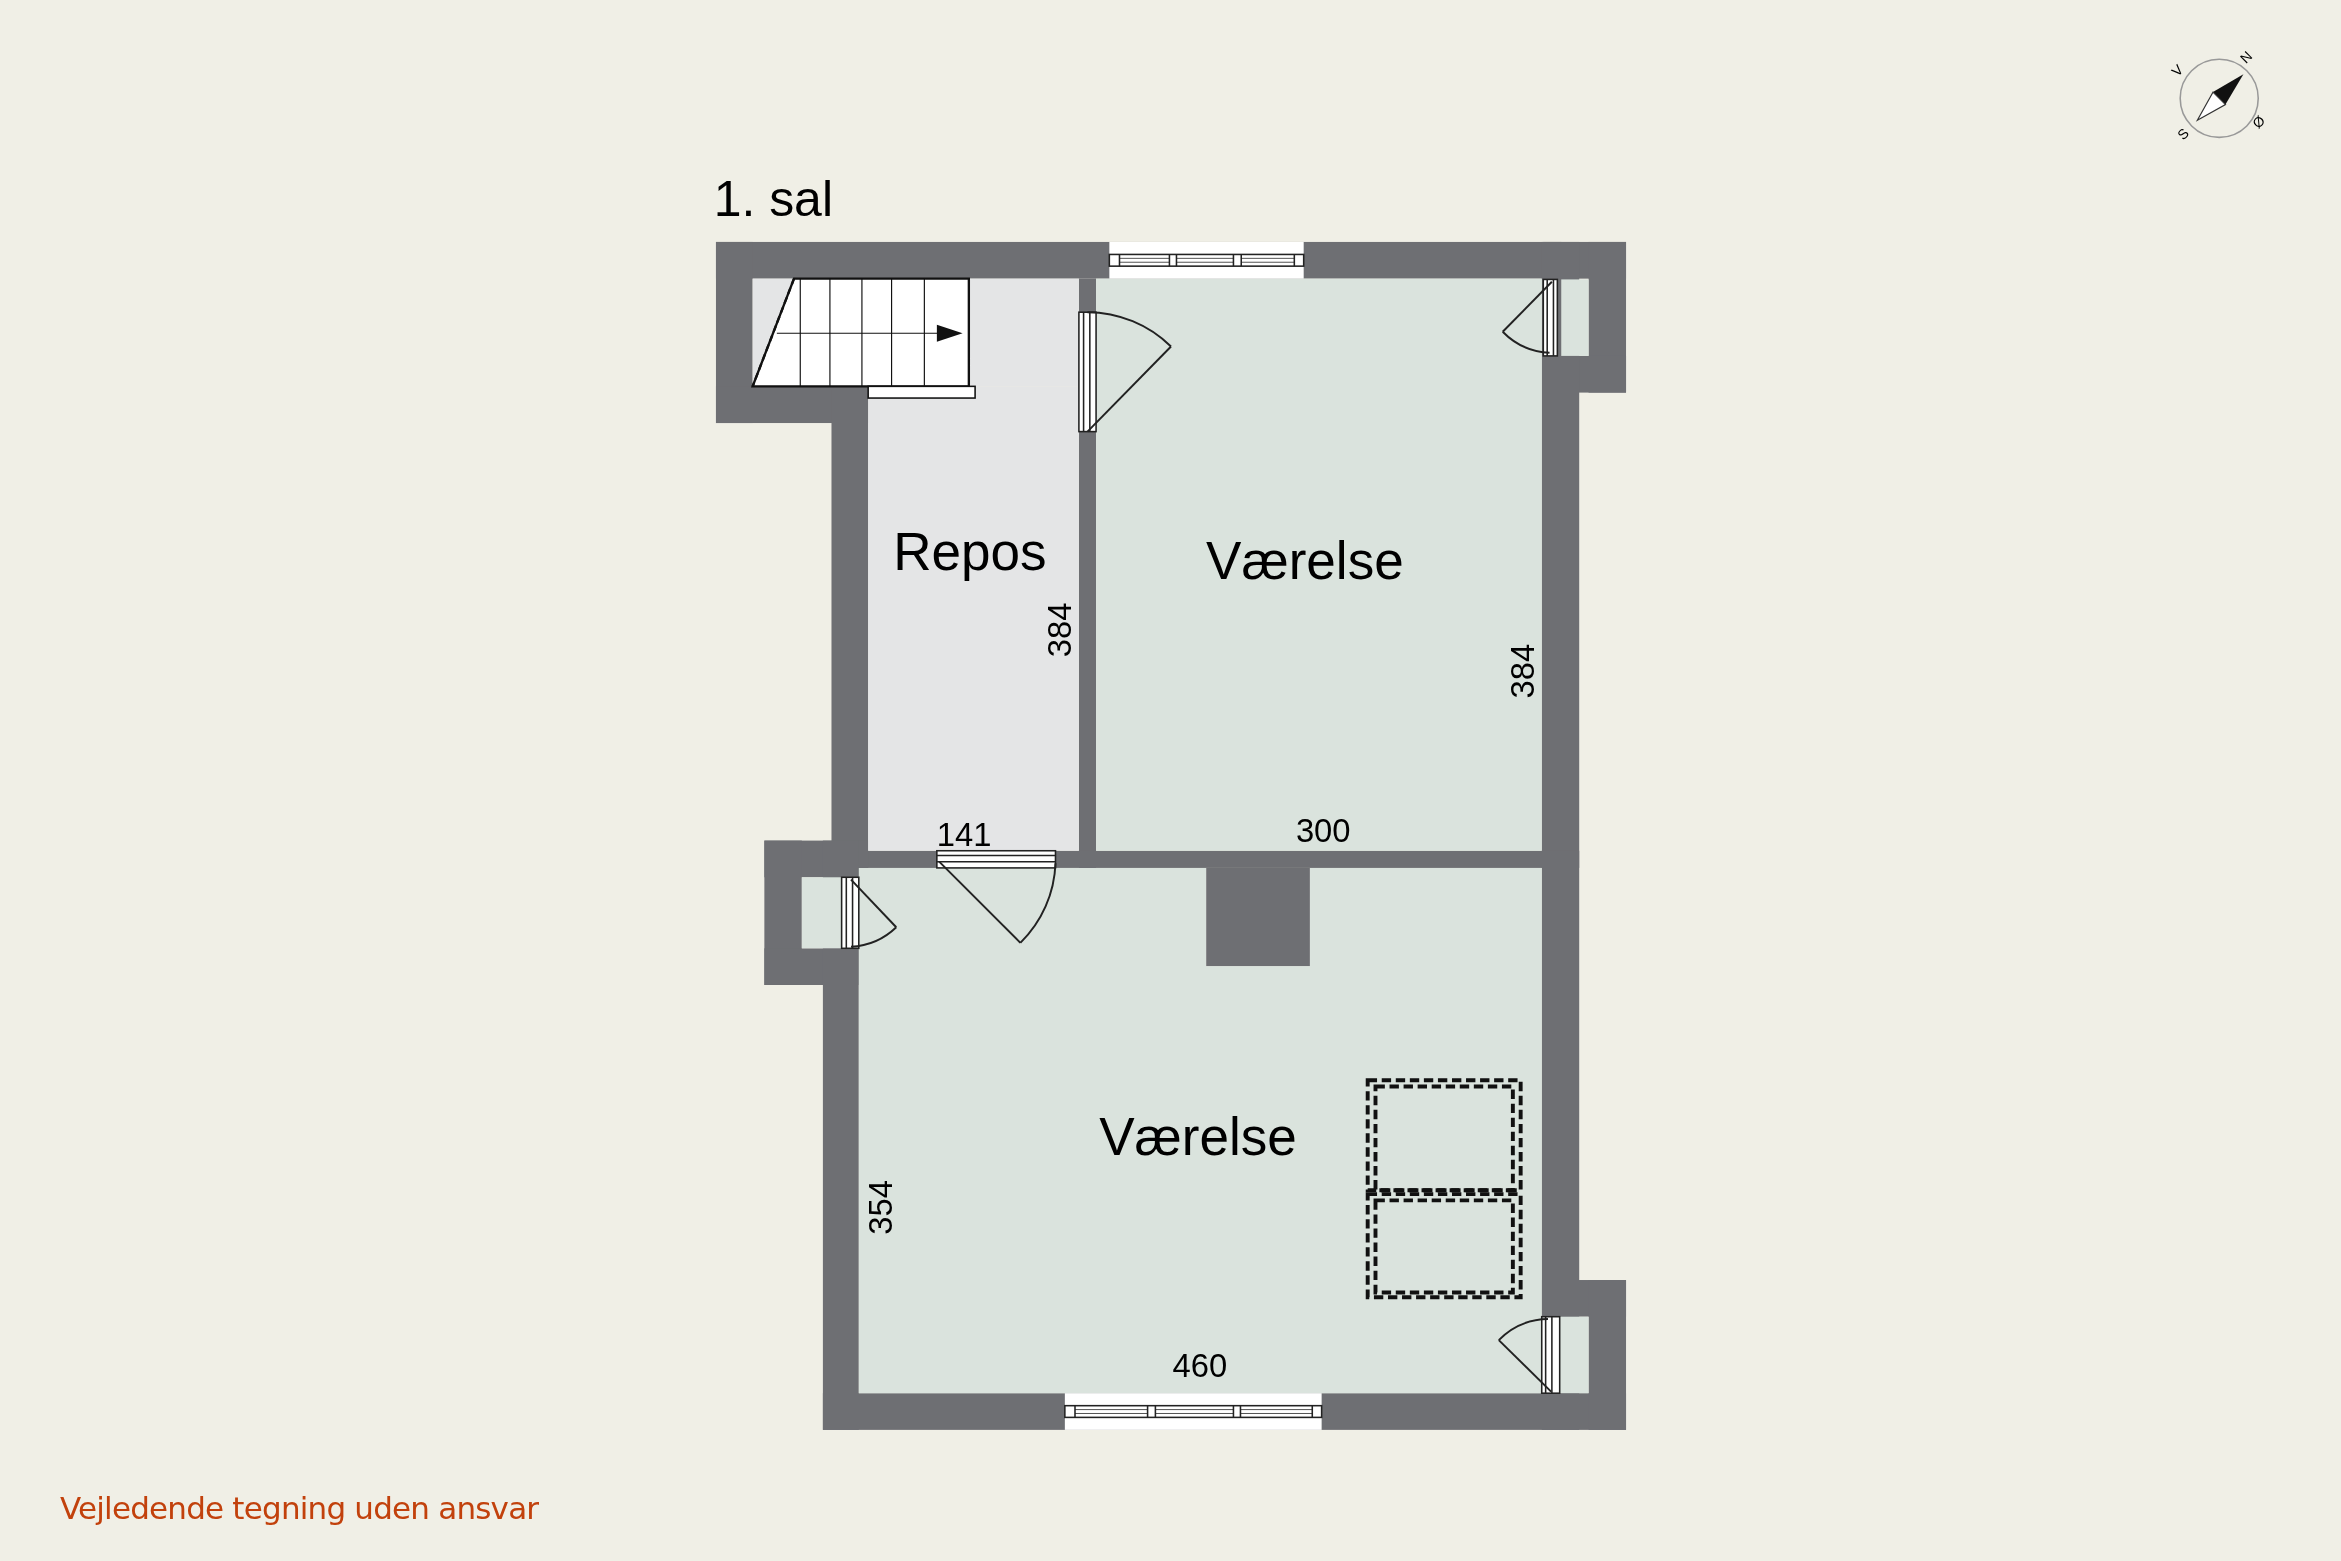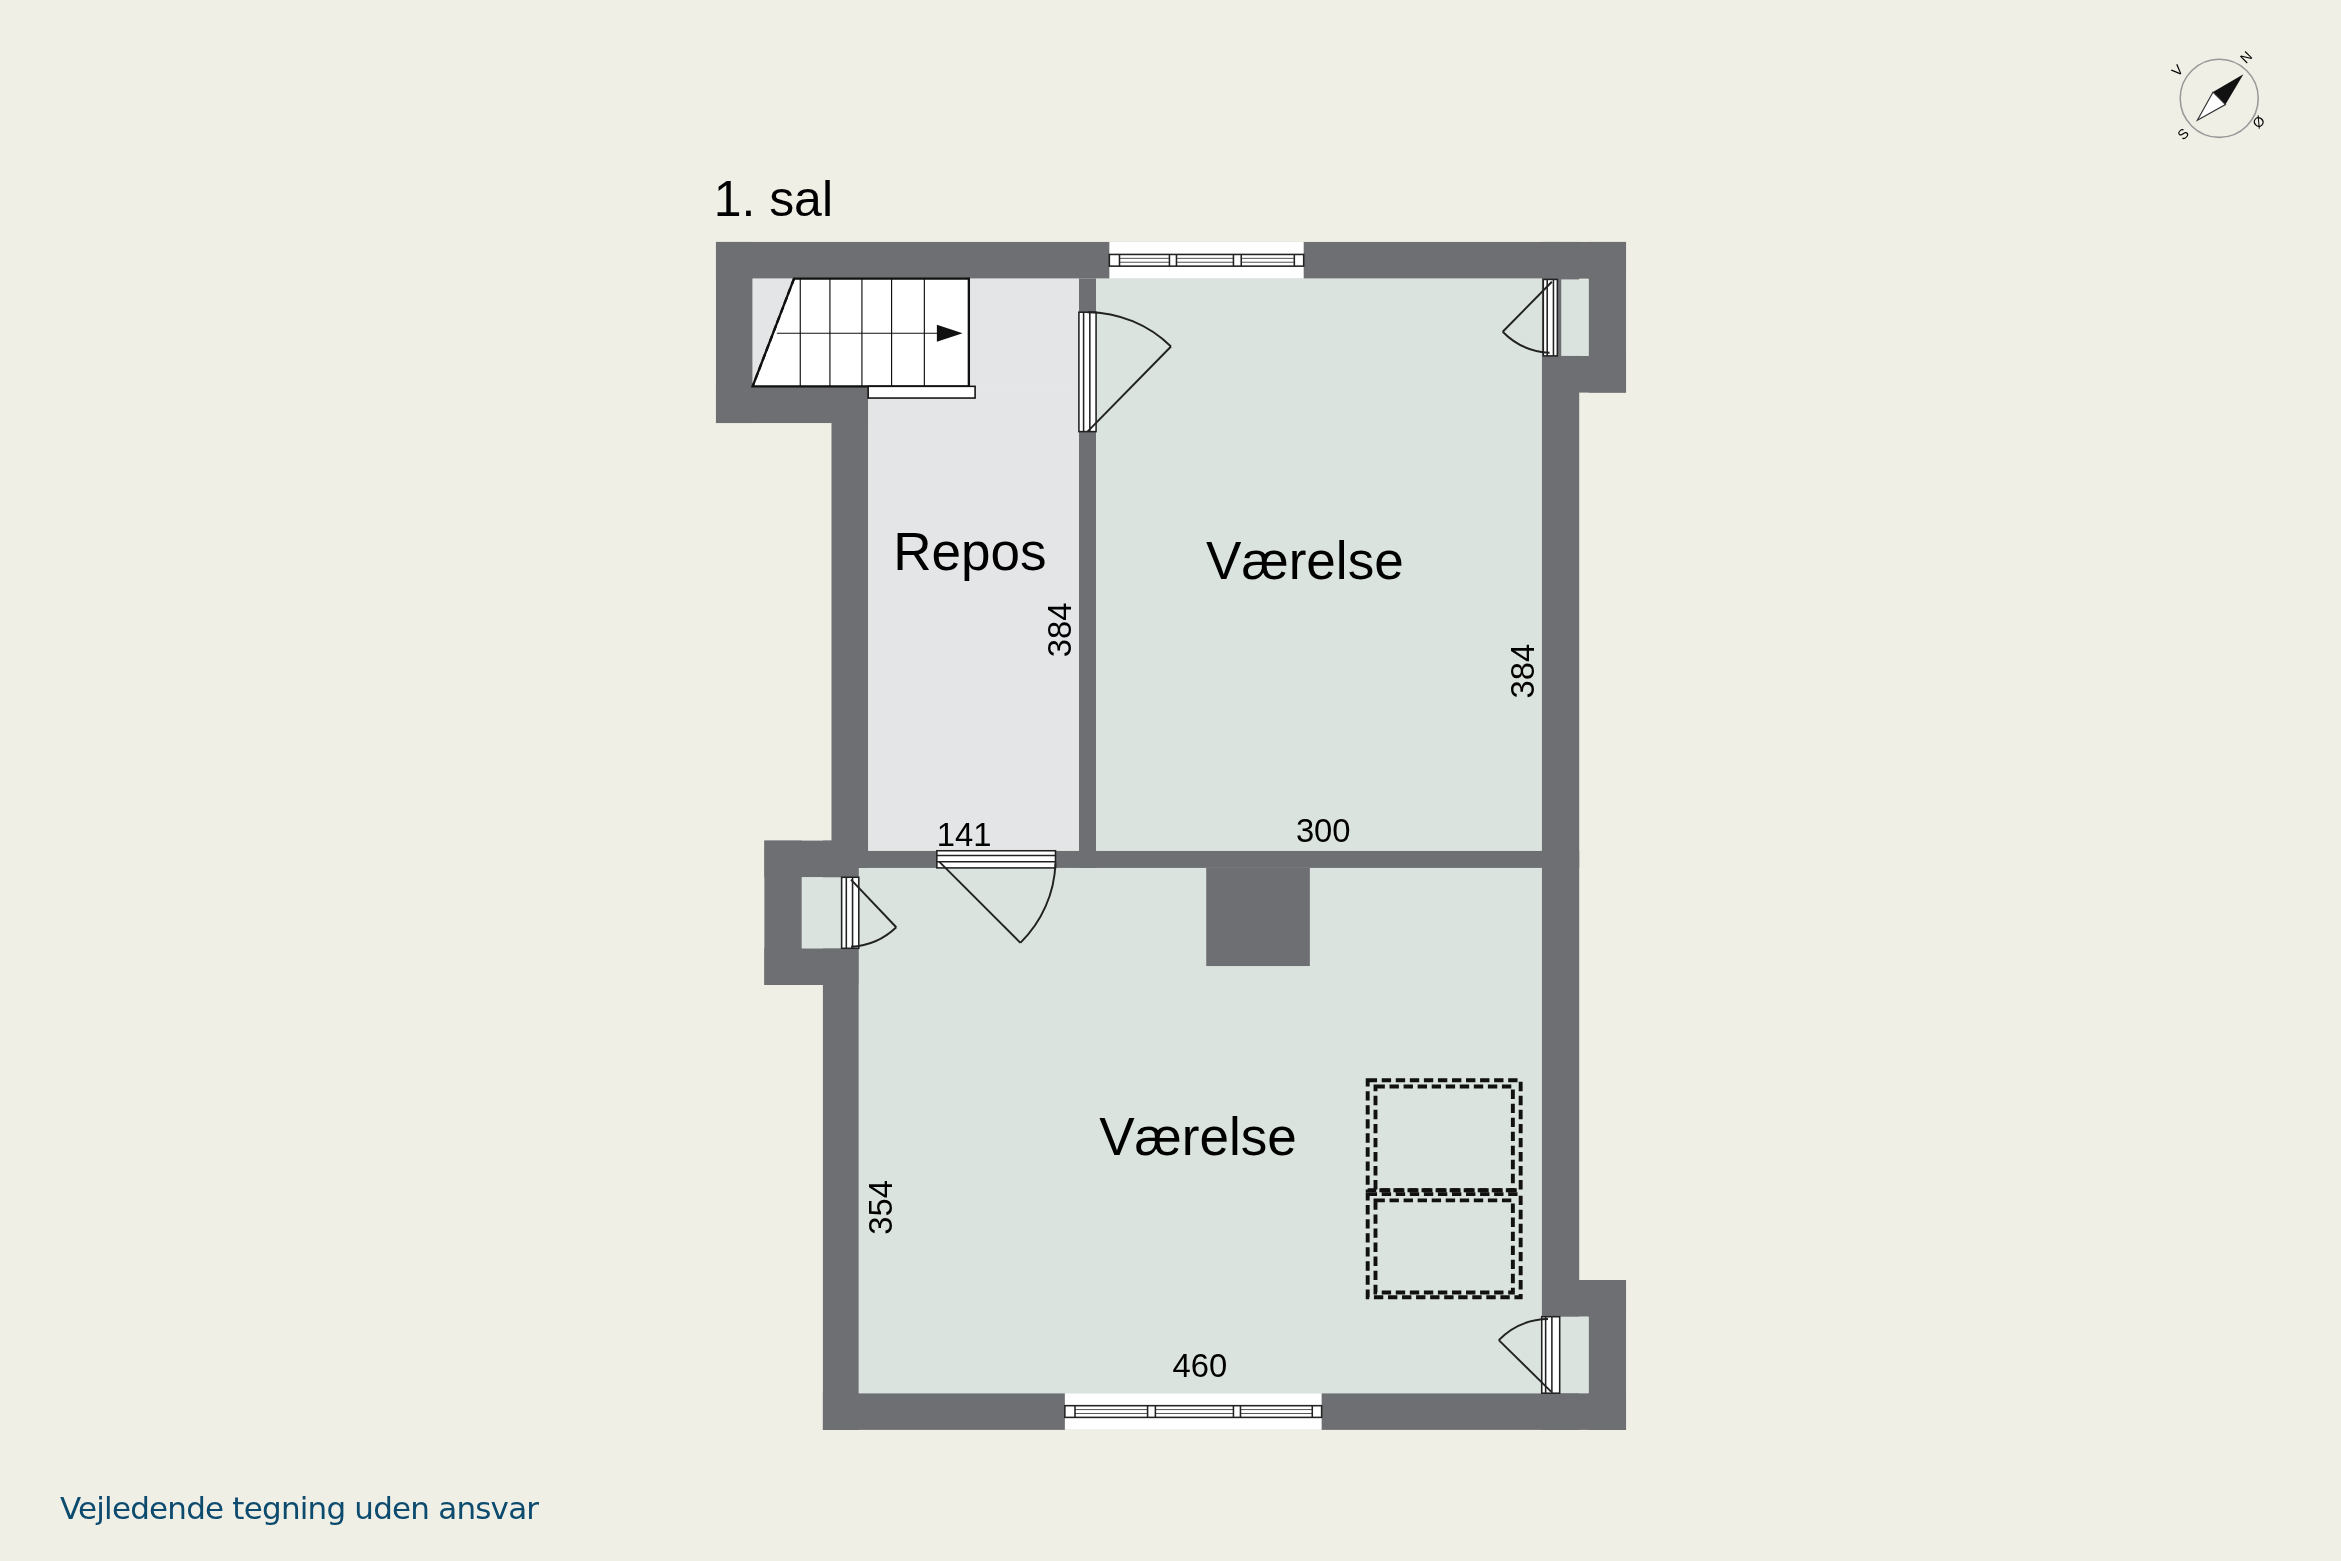--- a/index.html
+++ b/index.html
@@ -1,19 +1,19 @@
 <!DOCTYPE html>
 <html style="font-size:12.5px"><head>
 <meta charset="utf-8">
 <style>
   html, body { margin:0; padding:0; }
   body { width:2342px; height:1561px; background:#f0efe6; position:relative; overflow:hidden; font-family:"Liberation Sans", sans-serif; }
   svg { position:absolute; left:0; top:0; }
   .lbl { font-family:"Liberation Sans", sans-serif; fill:#000; }
-  .footer { position:absolute; left:60px; top:1490px; font-family:"DejaVu Sans", sans-serif; font-size:31px; color:#0c4a6e; letter-spacing:-0.8px; }
+  .footer { position:absolute; left:60px; top:1490px; font-family:"DejaVu Sans", sans-serif; font-size:31px; color:#c2410c; letter-spacing:-0.8px; }
 </style>
 </head>
 <body>
 
 <svg width="2342" height="1561" viewBox="0 0 3000 2000">
 
   <g fill="#6e6f73">
 
     <rect x="917" y="310" width="1166" height="47"></rect>
     <rect x="917" y="310" width="47" height="232"></rect>

